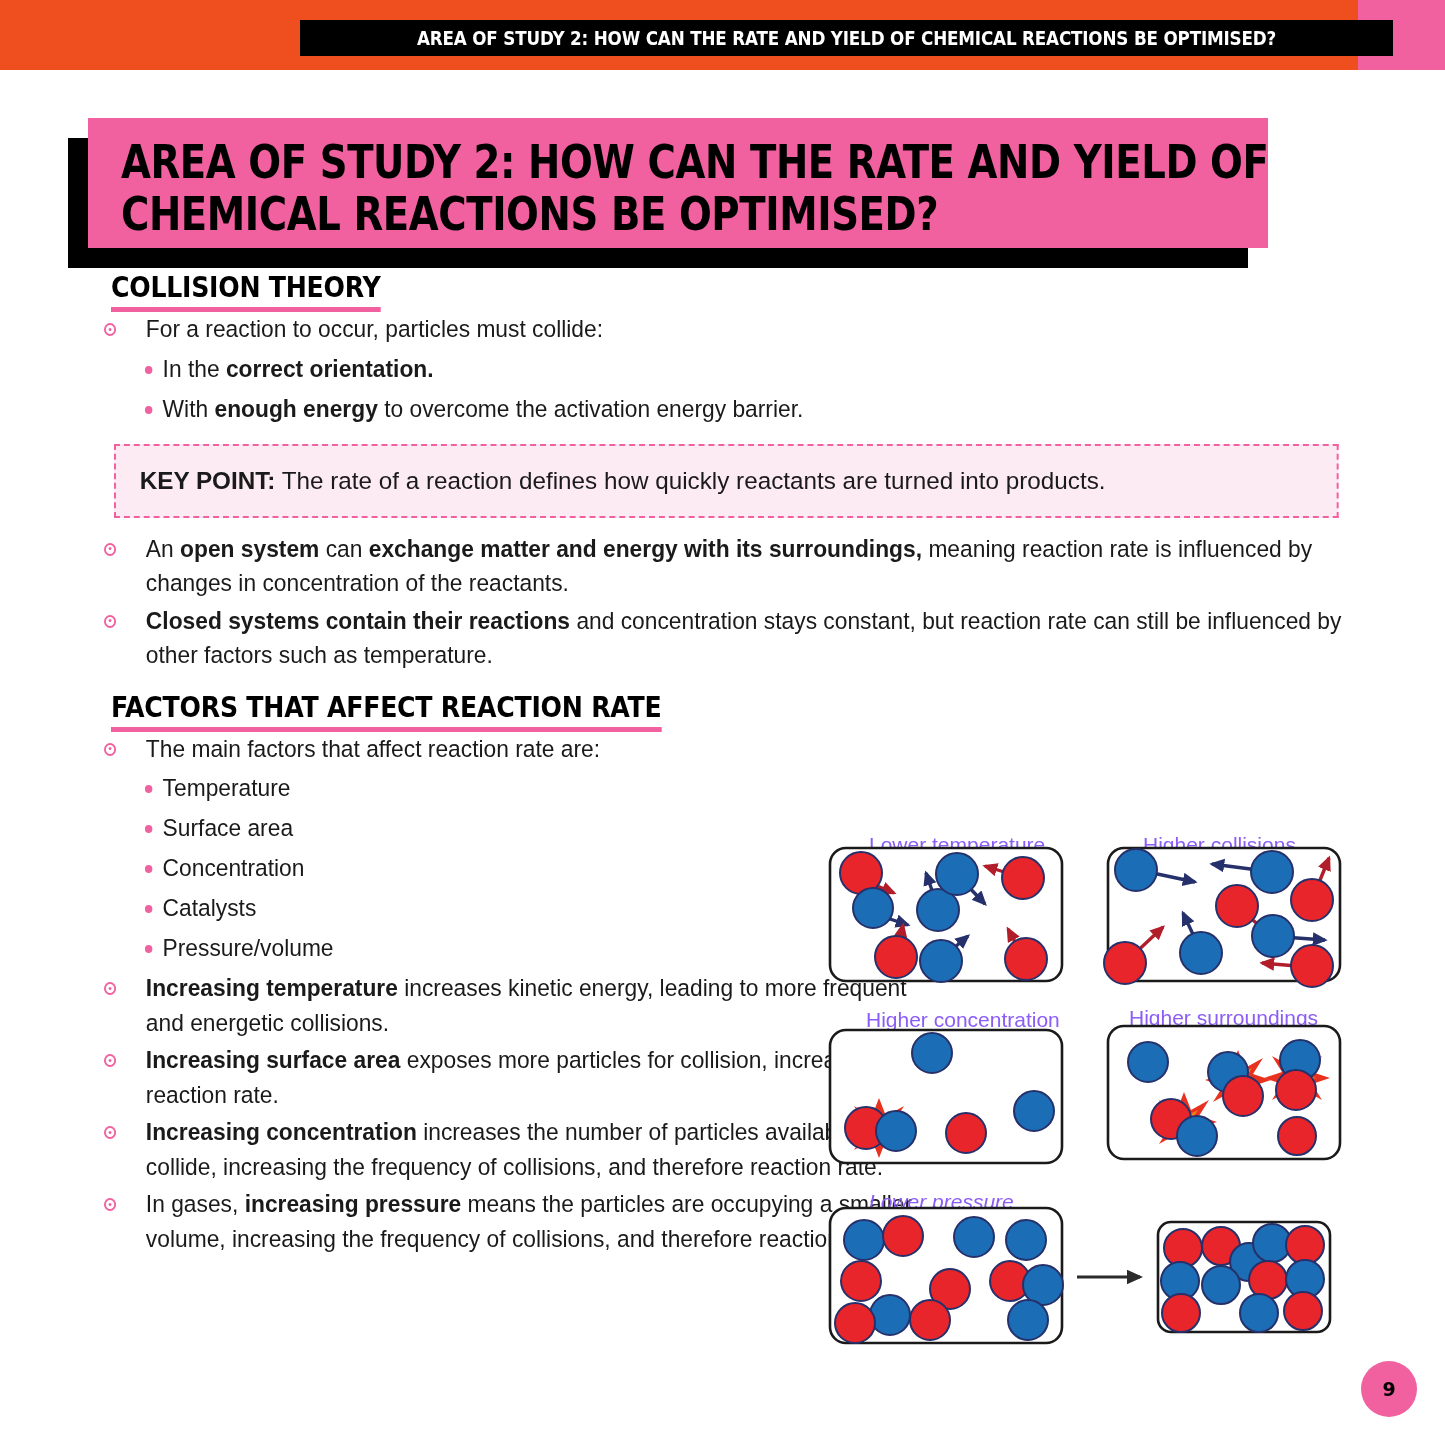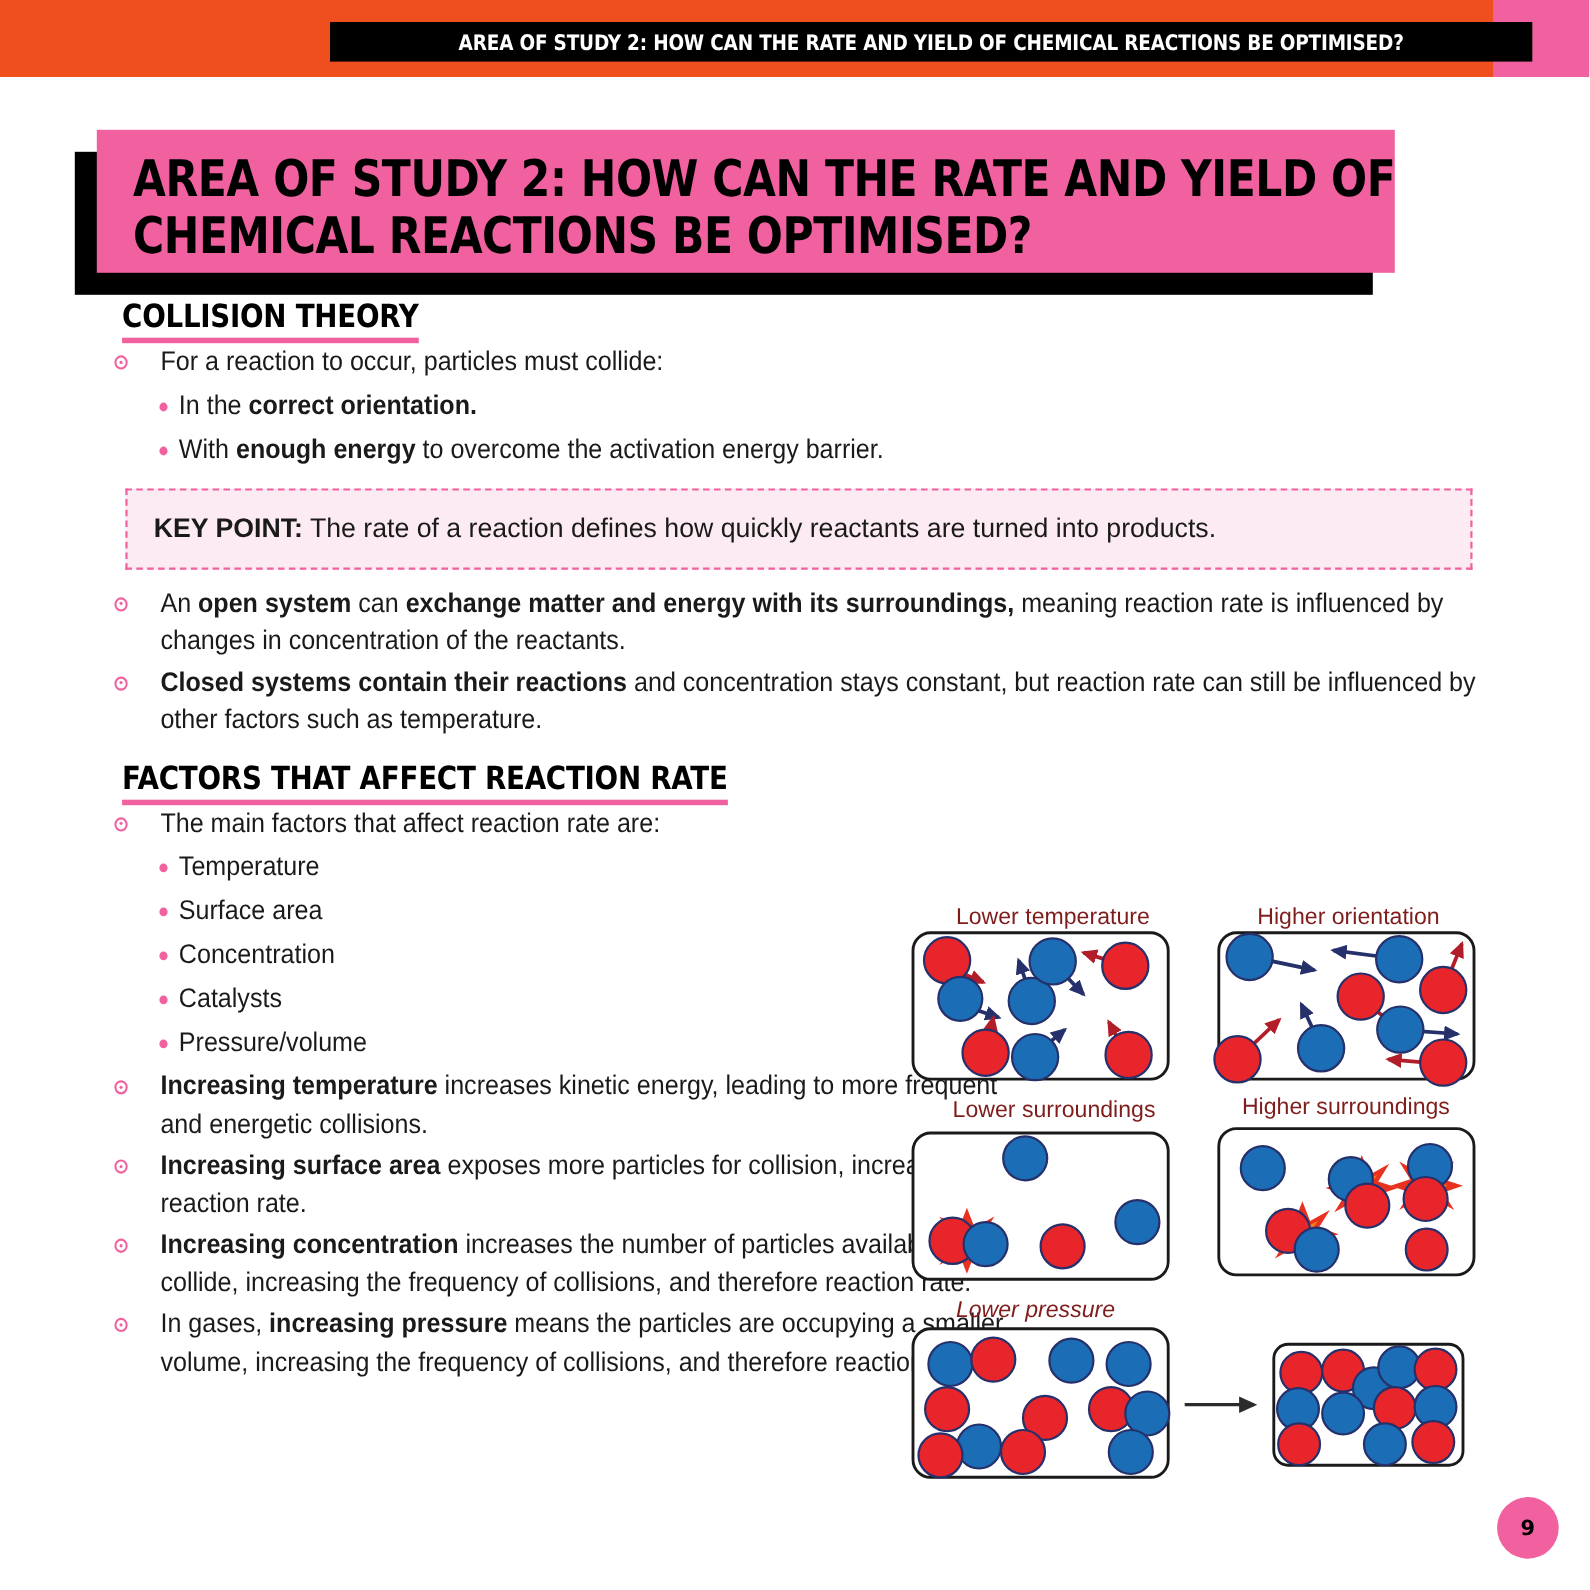--- a/index.html
+++ b/index.html
@@ -193,22 +193,23 @@
     position: absolute;
     left: 0; top: 0;
     width: 1445px;
     height: 1445px;
     pointer-events: none;
   }
   .panel-label {
     position: absolute;
     font-family: "Liberation Sans", sans-serif;
     font-size: 21px;
-    color: #7f1d1d;
+    color: #8b5cf6;
     white-space: nowrap;
+    margin-top: 11px;
   }
 
   
   #page-number {
     position: absolute;
     right: 28px;
     bottom: 28px;
     width: 56px;
     height: 56px;
     border-radius: 50%;
@@ -322,22 +323,22 @@
     <li class="b1">
       <span class="mark1"></span>
       <span>In gases, </span><span class="bold">increasing pressure</span><span> means the particles are occupying a smaller volume, increasing the frequency of collisions, and therefore reaction rate.</span>
     </li>
   </ul>
 </div>
 
 <div id="diagrams">
 
   <div class="panel-label" style="left:869px; top:822px;">Lower temperature</div>
-  <div class="panel-label" style="left:1143px; top:822px;">Higher orientation</div>
-  <div class="panel-label" style="left:866px; top:997px;">Lower surroundings</div>
+  <div class="panel-label" style="left:1143px; top:822px;">Higher collisions</div>
+  <div class="panel-label" style="left:866px; top:997px;">Higher concentration</div>
   <div class="panel-label" style="left:1129px; top:995px;">Higher surroundings</div>
   <div class="panel-label" style="left:869px; top:1179px;font-style:italic;">Lower pressure</div>
   <div class="panel-label" style="left:1163px; top:1255px;">Higher pressure</div>
 
   <svg width="1445" height="1445" style="position:absolute;left:0;top:0;">
     <defs>
       <marker id="ah-red" markerWidth="5" markerHeight="5" refX="3.6" refY="2" orient="auto">
         <path d="M0,0 L4.4,2 L0,4 z" fill="#b21d2a"></path>
       </marker>
       <marker id="ah-blue" markerWidth="5" markerHeight="5" refX="3.6" refY="2" orient="auto">

